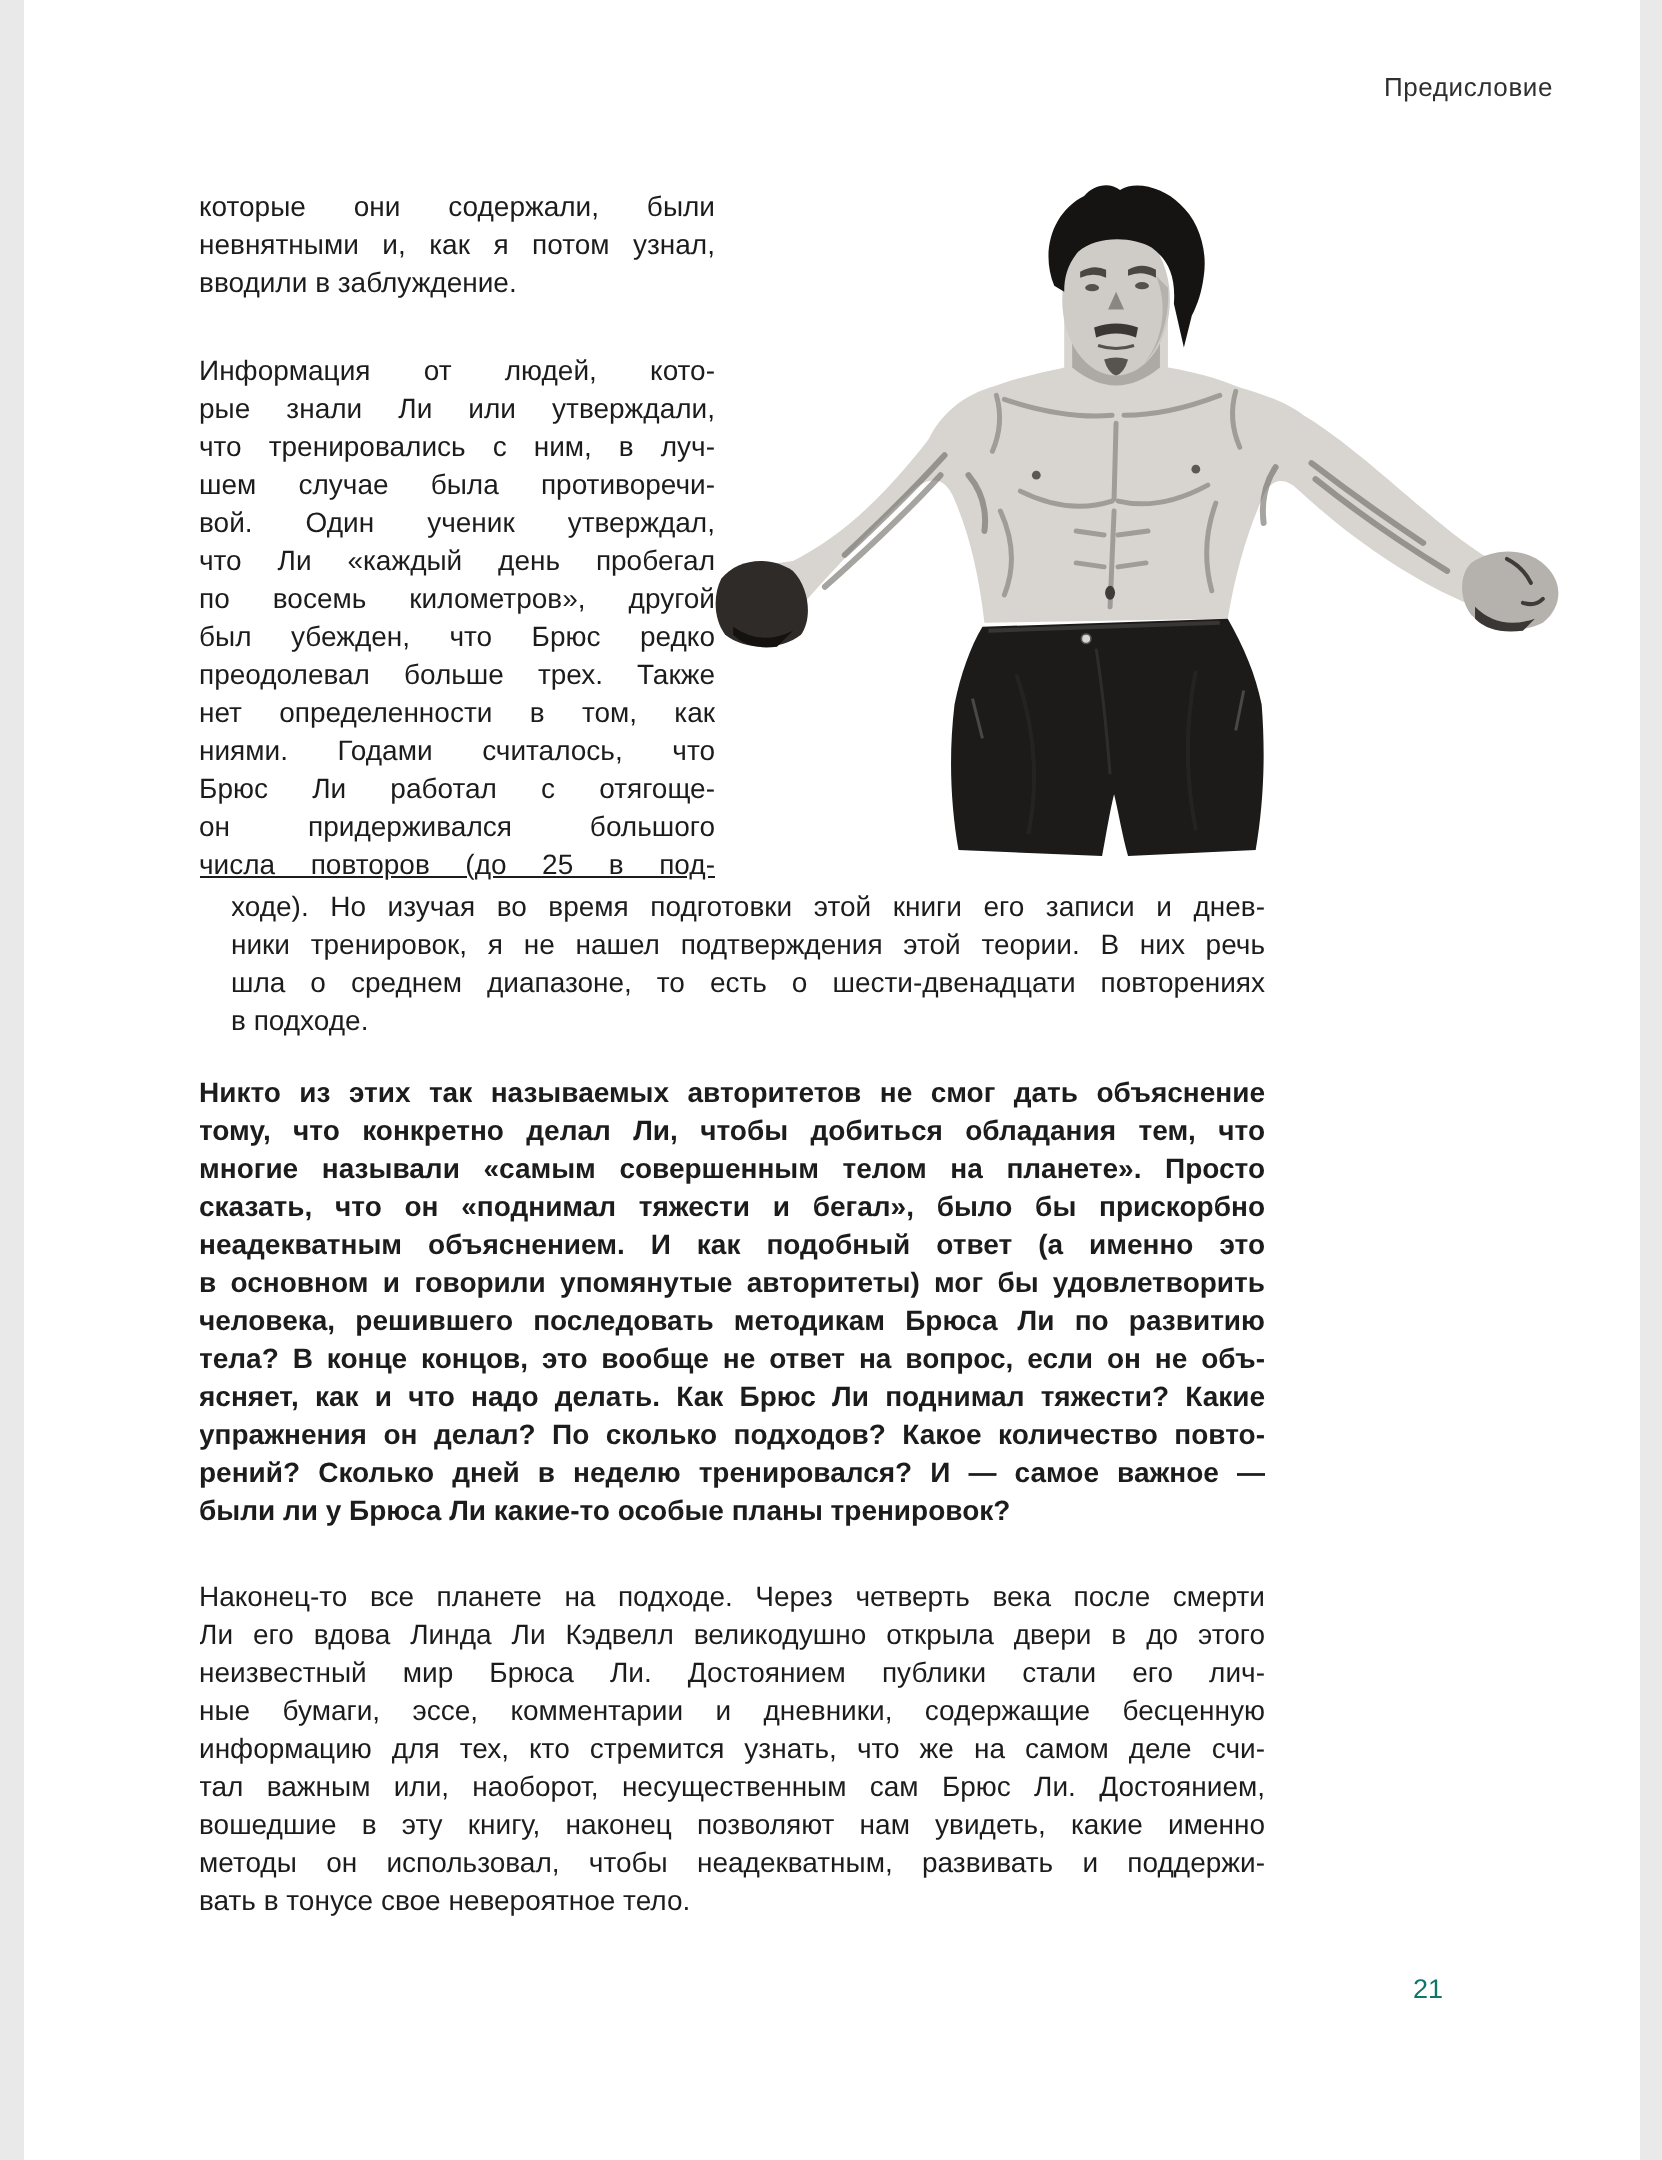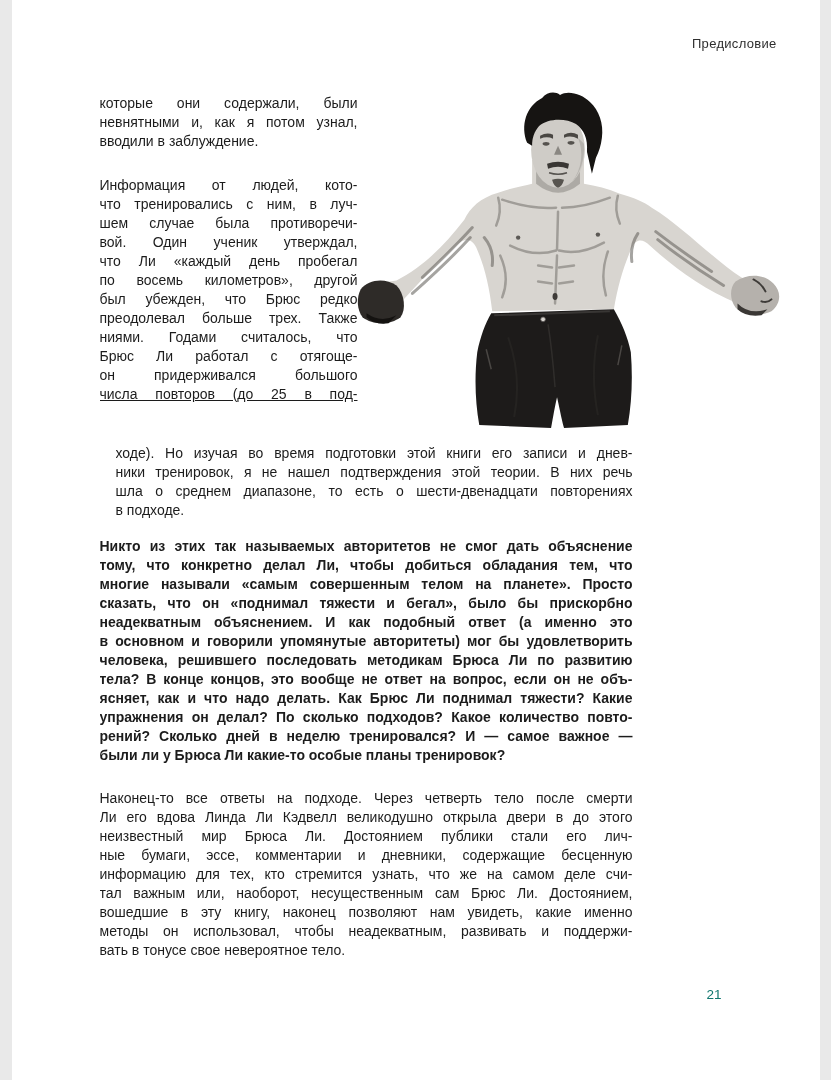--- a/index.html
+++ b/index.html
@@ -190,27 +190,29 @@
   </svg>
 
   <div class="col-text">
     <div class="para mb25">
         <div class="ln">которые  они  содержали,  были</div>
         <div class="ln">невнятными и, как я потом узнал,</div>
         <div class="ln">вводили в  заблуждение.</div>
       </div>
     <div class="para justify-all">
         <div class="ln">Информация  от  людей,  кото-</div>
+        <div class="ln">рые  знали  Ли  или  утверждали,</div>
         <div class="ln">что тренировались с ним, в луч-</div>
         <div class="ln">шем  случае  была  противоречи-</div>
         <div class="ln">вой.  Один  ученик  утверждал,</div>
         <div class="ln">что  Ли  «каждый  день  пробегал</div>
         <div class="ln">по  восемь  километров»,  другой</div>
         <div class="ln">был  убежден,  что  Брюс  редко</div>
         <div class="ln">преодолевал больше трех. Также</div>
+        <div class="ln">нет  определенности  в  том,  как</div>
         <div class="ln">ниями.  Годами  считалось,  что</div>
         <div class="ln">Брюс  Ли  работал  с  отягоще-</div>
         <div class="ln">он   придерживался   большого</div>
         <div class="ln">числа  повторов  (до  25  в  под-</div>
       </div>
   </div>
 
   <div class="full-text">
     <div class="para mb17">
         <div class="ln">ходе). Но изучая во время подготовки этой книги его записи и днев-</div>
@@ -226,21 +228,21 @@
         <div class="ln">неадекватным объяснением. И как подобный ответ (а именно это</div>
         <div class="ln">в основном и говорили упомянутые авторитеты) мог бы удовлетворить</div>
         <div class="ln">человека, решившего последовать методикам Брюса Ли по развитию</div>
         <div class="ln">тела? В конце концов, это вообще не ответ на вопрос, если он не объ-</div>
         <div class="ln">ясняет, как и что надо делать. Как Брюс Ли поднимал тяжести? Какие</div>
         <div class="ln">упражнения он делал? По сколько подходов? Какое количество повто-</div>
         <div class="ln">рений? Сколько дней в неделю тренировался? И — самое важное —</div>
         <div class="ln">были ли у Брюса Ли какие-то особые планы тренировок?</div>
       </div>
     <div class="para">
-        <div class="ln">Наконец-то все ответы на подходе. Через четверть тело после смерти</div>
+        <div class="ln">Наконец-то все планете на подходе. Через четверть века после смерти</div>
         <div class="ln">Ли его вдова Линда Ли Кэдвелл великодушно открыла двери в до этого</div>
         <div class="ln">неизвестный мир Брюса Ли. Достоянием публики стали его лич-</div>
         <div class="ln">ные бумаги, эссе, комментарии и дневники, содержащие бесценную</div>
         <div class="ln">информацию для тех, кто стремится узнать, что же на самом деле счи-</div>
         <div class="ln">тал важным или, наоборот, несущественным сам Брюс Ли. Достоянием,</div>
         <div class="ln">вошедшие в эту книгу, наконец позволяют нам увидеть, какие именно</div>
         <div class="ln">методы он использовал, чтобы неадекватным, развивать и поддержи-</div>
         <div class="ln">вать в тонусе свое невероятное тело.</div>
       </div>
   </div>

